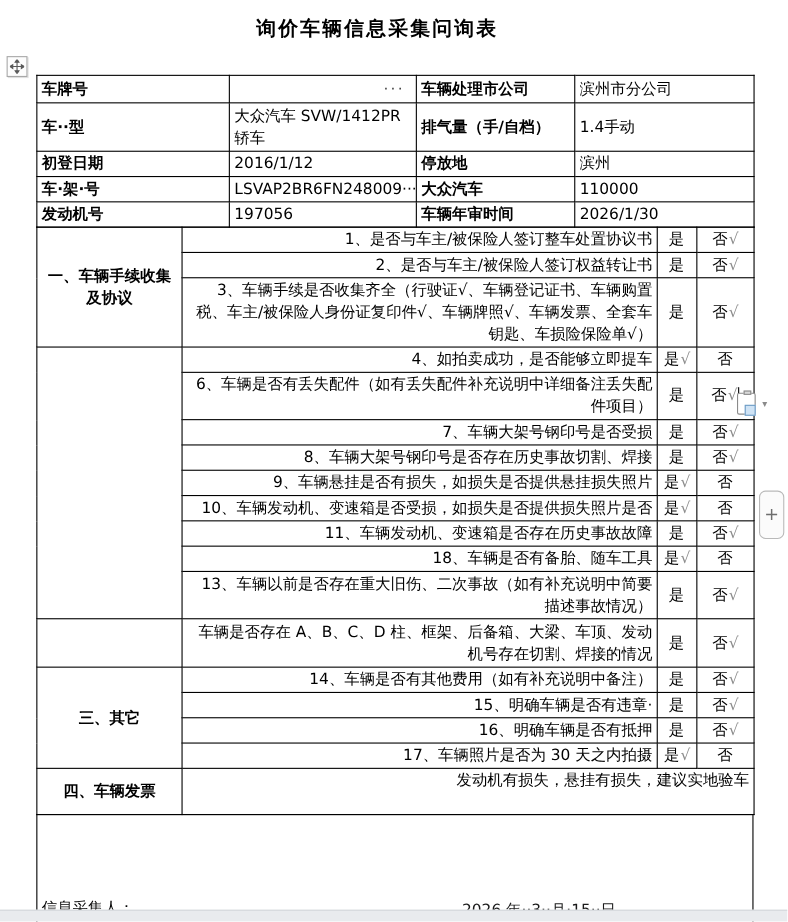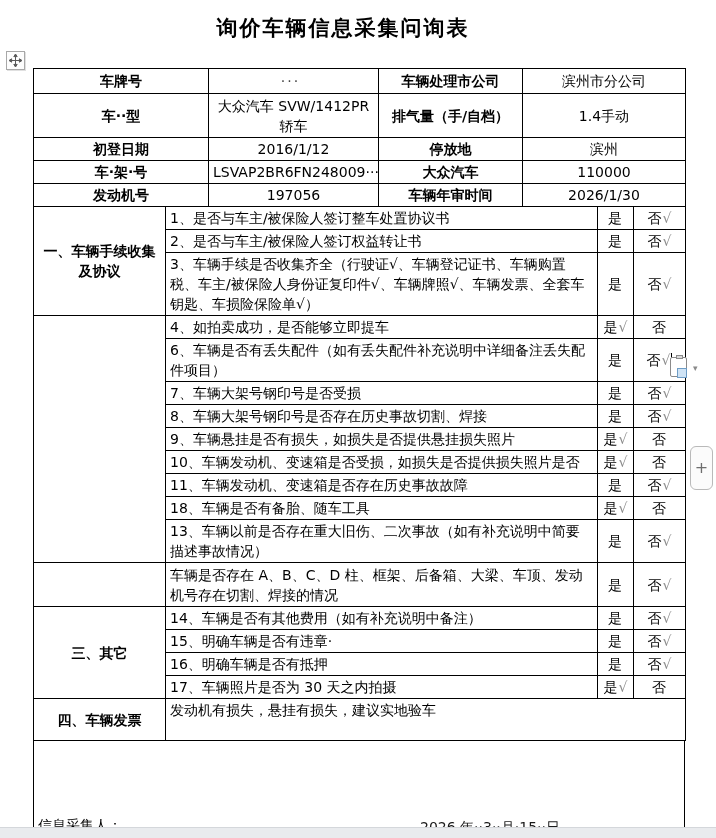--- a/index.html
+++ b/index.html
@@ -3,40 +3,40 @@
 <meta charset="utf-8">
 <style>
   * { box-sizing: border-box; }
   html,body { margin:0; padding:0; background:#fff; }
   .page {
     position:relative; width:716px; height:838px; overflow:hidden;
     background:#fff; font-family:"DejaVu Sans", sans-serif; color:#000;
   }
   .title {
     position:absolute; top:14px; left:0; width:686px;
-    text-align:center; font-size:21px; font-weight:bold; letter-spacing:2px;
+    text-align:center; font-size:18px; font-weight:bold; letter-spacing:2px;
   }
   .move-handle {
     position:absolute; left:6px; top:51px; width:19px; height:19px;
     border:1px solid #a8a8a8; background:#fdfdfd;
     display:flex; align-items:center; justify-content:center;
     box-shadow:1px 1px 0 #e0e0e0;
   }
   .doc { position:absolute; left:33px; top:68px; width:652px; }
   table { border-collapse:collapse; table-layout:fixed; width:652px; }
   table + table, .footer-block { margin-top:-1px; }
   td {
     border:1px solid #000; font-size:14px; padding:1px 4px;
     line-height:20px; vertical-align:middle; overflow:hidden;
   }
-  .hdr td { text-align:center; }
+  .hdr td { }
   .lbl { font-weight:bold; }
   .masked-val { text-align:right; color:#444; padding-right:10px; letter-spacing:2px; }
   .section-cell { font-weight:bold; text-align:center; }
-  .q-cell { text-align:left; }
+  .q-cell { text-align:right; }
   .yn-cell { text-align:center; padding:1px 2px; }
   .check { color:#8c8c8c; padding-left:1px; }
   .cursor { display:inline-block; width:1px; height:14px; background:#000; vertical-align:-2px; margin-left:1px; }
   .supp-cell { vertical-align:top; }
   .footer-block {
     position:relative; width:652px; height:113px;
     border:1px solid #000;
   }
   .collector { position:absolute; left:4px; top:56px; font-size:14px;margin-top:20px; }
   .date-line { position:absolute; left:386px; top:78px; font-size:14px; color:#1a1a1a; }

